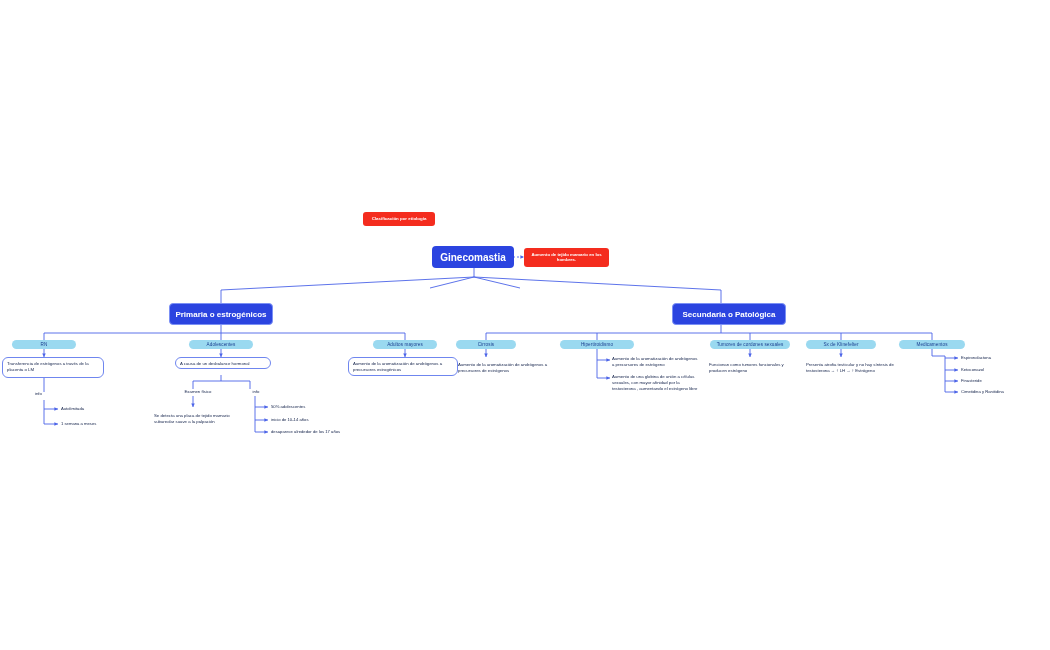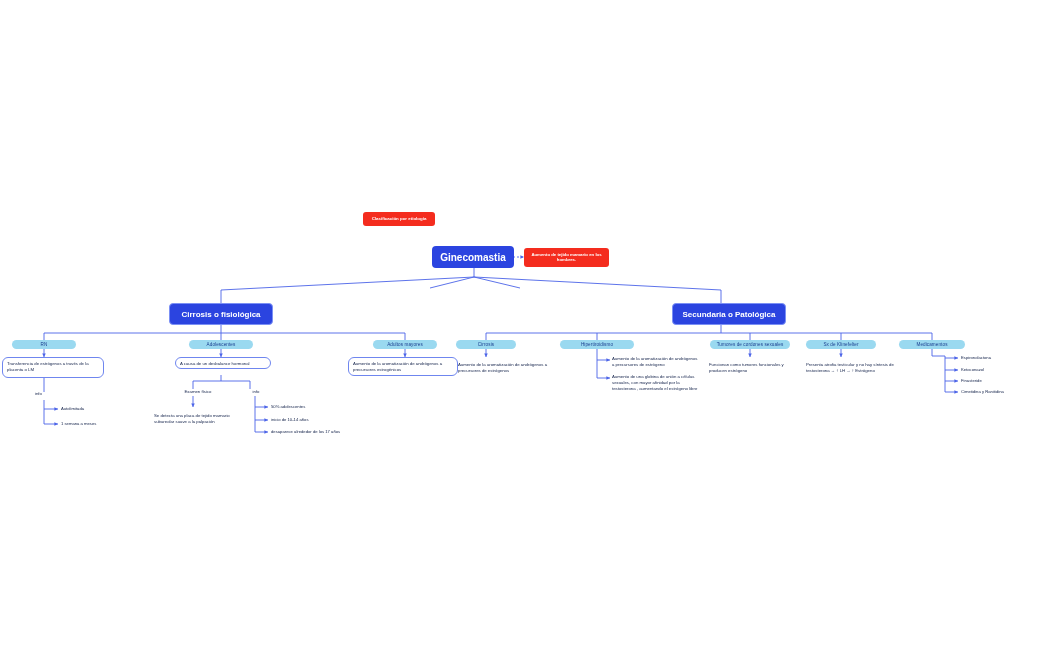--- a/index.html
+++ b/index.html
@@ -131,21 +131,21 @@
       <path d="M945,392 L958,392" marker-end="url(#ah)"></path>
     </g>
   </svg>
 
   <div class="node red" style="left:363px;top:212px;width:72px;height:14px;font-size:4.4px;">Clasificación por etiología</div>
 
   <div class="node red" style="left:524px;top:248px;width:85px;height:19px;font-size:4.3px;">Aumento de tejido mamario en los hombres.</div>
 
   <div class="node root" style="left:432px;top:246px;width:82px;height:22px;font-size:10px;">Ginecomastia</div>
 
-  <div class="node branch" style="left:169px;top:303px;width:104px;height:22px;font-size:8px;">Cirrosis o fisiológica</div>
+  <div class="node branch" style="left:169px;top:303px;width:104px;height:22px;font-size:8px;">Primaria o estrogénicos</div>
 
   <div class="node branch" style="left:664px;top:303px;width:114px;height:22px;font-size:8px;margin-left:8px;">Secundaria o Patológica</div>
 
   <div class="node pill" style="left:12px;top:340px;width:64px;height:9px;">RN</div>
 
   <div class="node card" style="left:2px;top:357px;width:102px;height:21px;">Transferencia de estrógenos a través de la placenta o LM</div>
 
   <div class="node plain" style="left:35px;top:391px;width:30px;">info</div>
 
   <div class="node tiny" style="left:61px;top:406px;width:60px;">Autolimitada</div>

